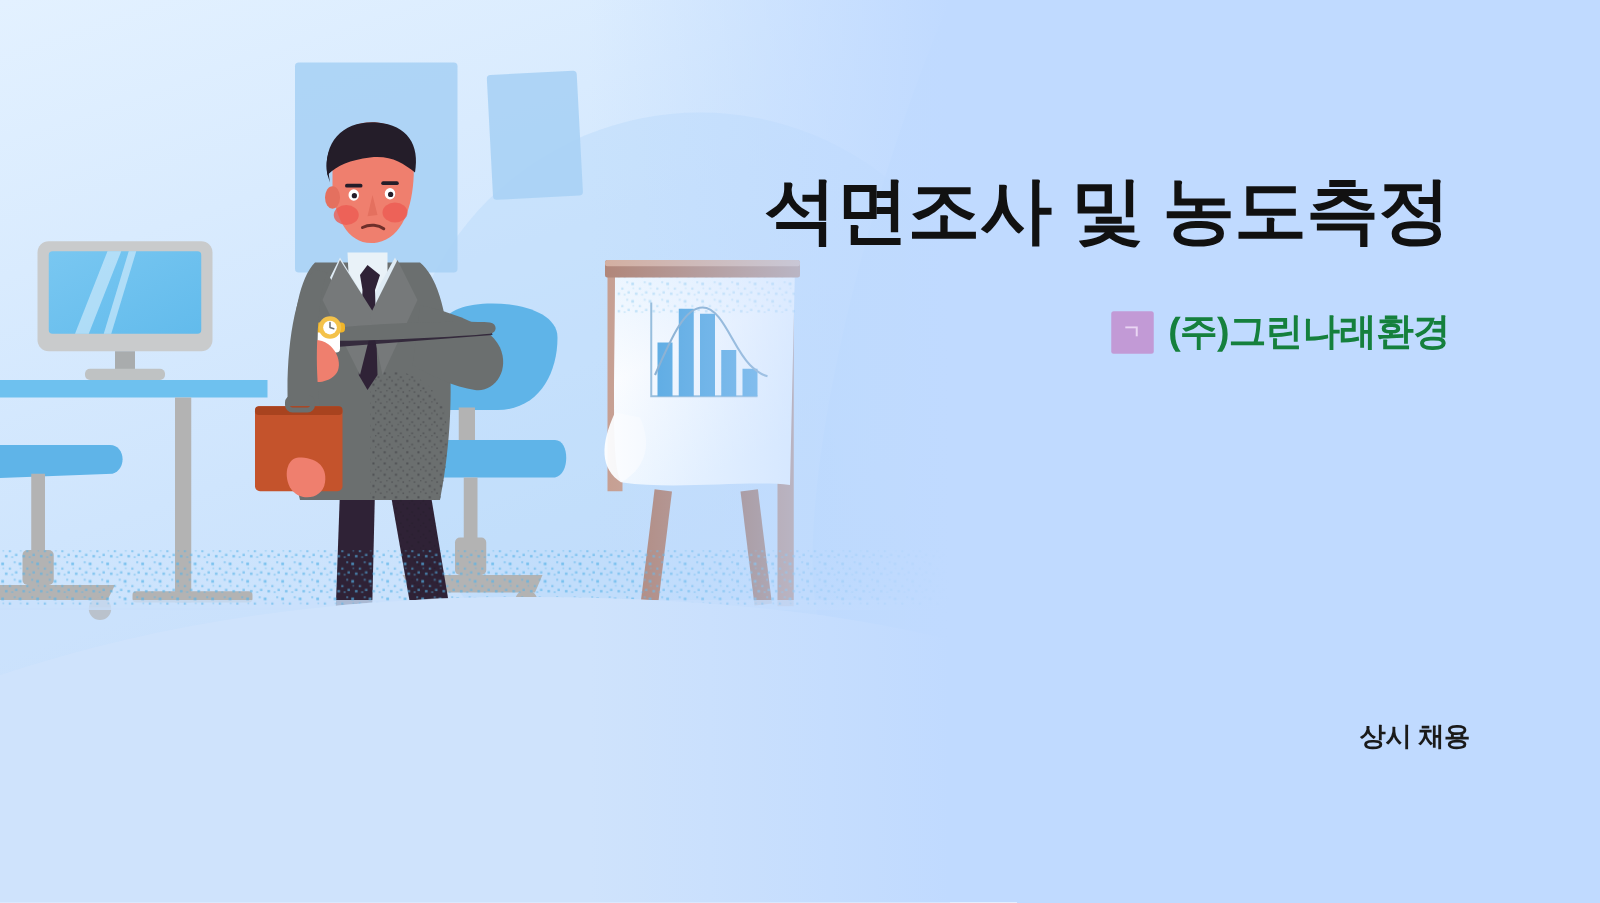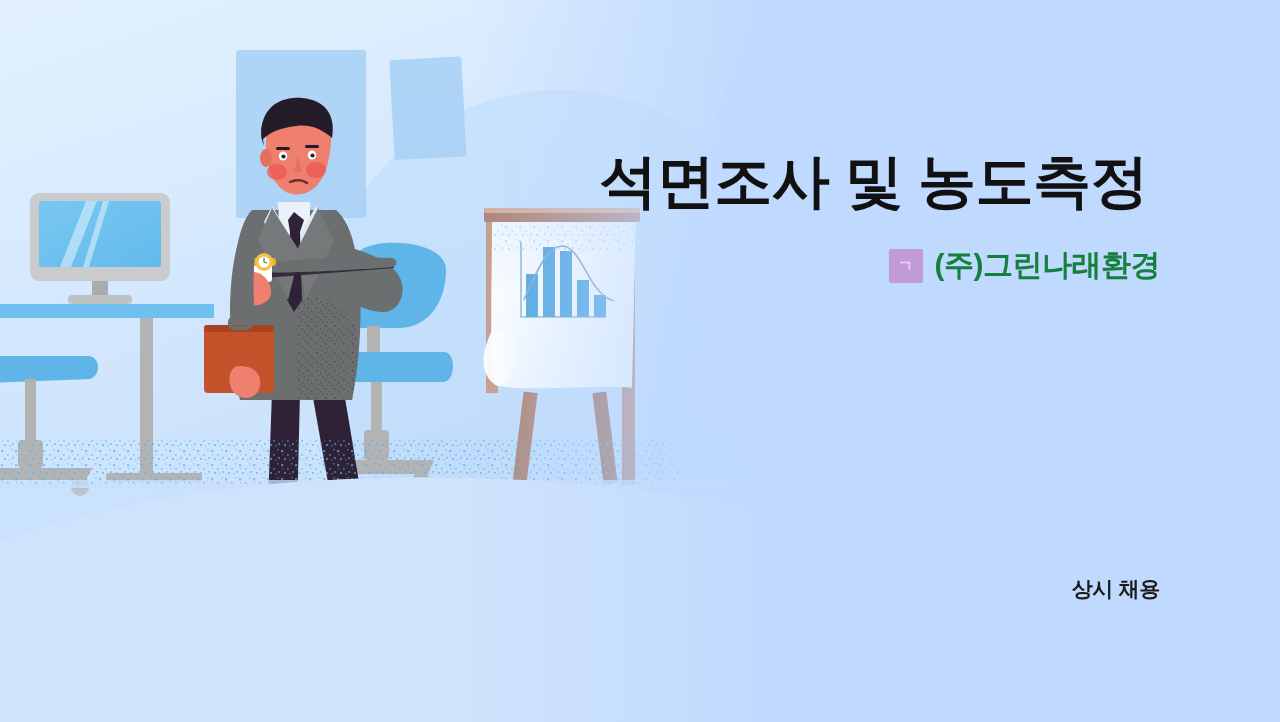--- a/index.html
+++ b/index.html
@@ -34,21 +34,21 @@
   .text-layer {
     position: absolute;
     left: 0; top: 0;
     width: 1280px; height: 722px;
     pointer-events: none;
   }
   .headline {
     position: absolute;
     right: 120px;
     top: 137px;
-    margin: 12px;
+    margin: 0;
     font-size: 58px;
     font-weight: bold;
     letter-spacing: -0.5px;
     color: #111111;
     white-space: nowrap;
     text-align: right;
     line-height: 1.1;
   }
   .company-row {
     position: absolute;
@@ -80,21 +80,21 @@
     line-height: 1;
   }
   .company-name {
     font-size: 30px;
     font-weight: bold;
     color: #15803d;
     letter-spacing: -0.5px;
   }
   .hiring-status {
     position: absolute;
-    right: 120px;
+    right: 104px;
     top: 575px;
     font-size: 21px;
     font-weight: bold;
     color: #1a1a1a;
     letter-spacing: -0.3px;
     white-space: nowrap;
   }
 </style>
 </head>
 <body>

